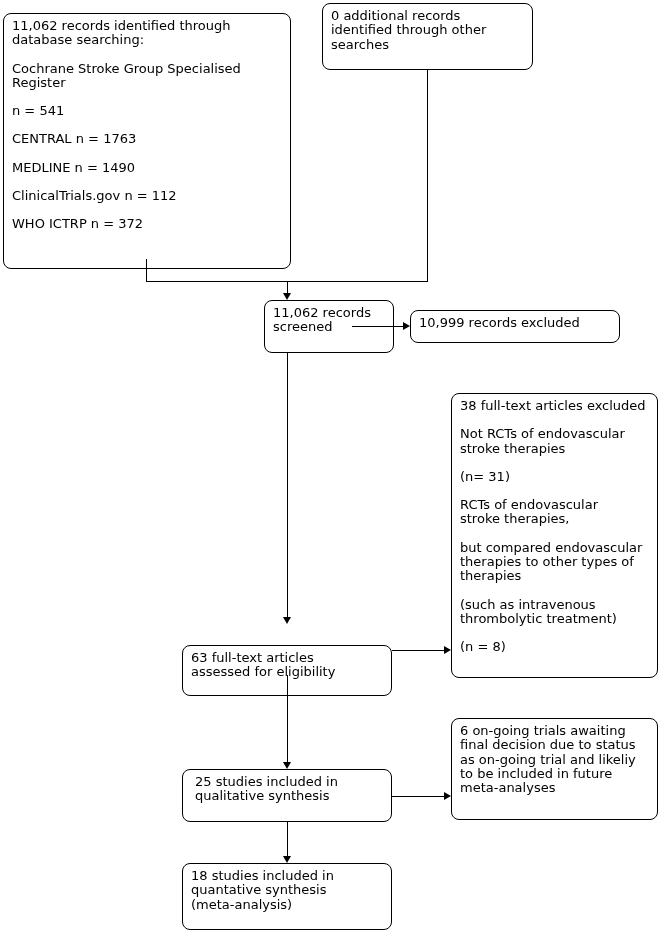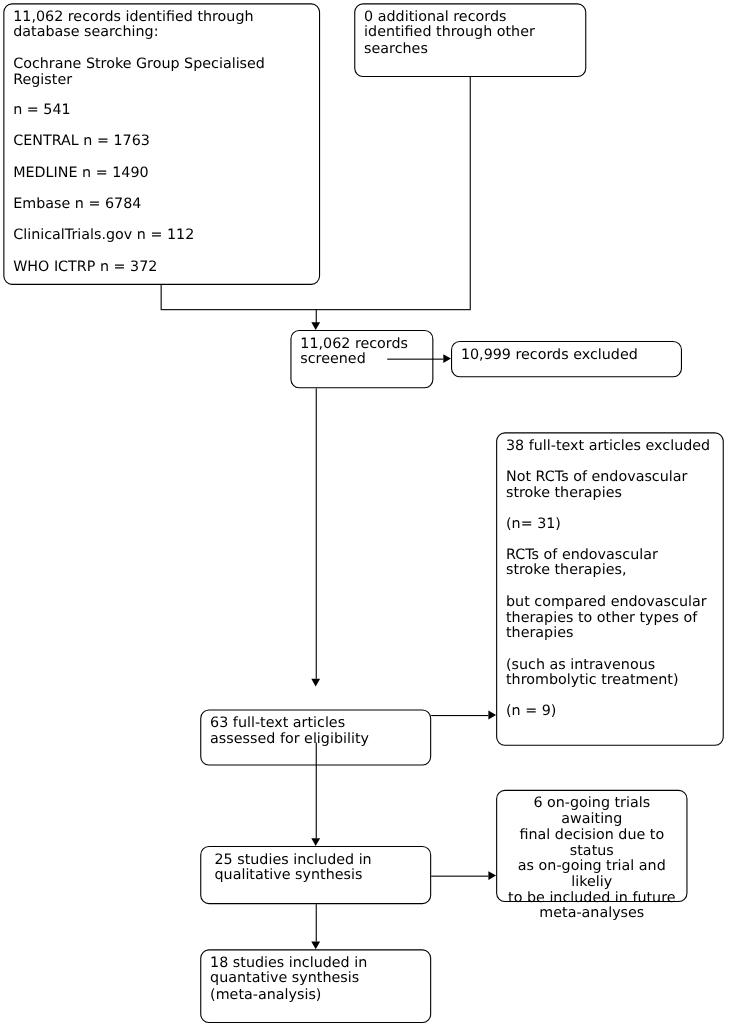--- a/index.html
+++ b/index.html
@@ -48,27 +48,27 @@
   .ah-right {
     position: absolute;
     width: 0;
     height: 0;
     border-top: 4px solid transparent;
     border-bottom: 4px solid transparent;
     border-left: 7px solid #000000;
   }
 
   
-  #box-identified        { left: 3px;   top: 3px;   width: 288px; height: 256px; }
+  #box-identified        { left: 3px;   top: 13px;   width: 288px; height: 256px; }
   #box-additional        { left: 322px; top: 3px;   width: 211px; height: 67px;  }
   #box-screened          { left: 222px; top: 300px; width: 130px; height: 53px; margin-left: 42px;  }
   #box-records-excluded  { left: 410px; top: 310px; width: 210px; height: 33px;  }
   #box-fulltext-excluded { left: 451px; top: 393px; width: 207px; height: 285px; }
   #box-assessed          { left: 182px; top: 624px; width: 210px; height: 51px; margin-top: 21px;  }
-  #box-ongoing           { left: 451px; top: 718px; width: 174px; height: 102px; text-align: center; }
+  #box-ongoing           { left: 451px; top: 718px; width: 207px; height: 102px; }
   #box-qualitative       { left: 182px; top: 769px; width: 210px; height: 53px; padding-left: 12px;  }
   #box-quantitative      { left: 182px; top: 863px; width: 210px; height: 67px;  }
 
   
   #l-from-identified   { left: 146px; top: 259px; width: 1px;   height: 22px; }
   #l-from-additional   { left: 427px; top: 70px;  width: 1px;   height: 211px; }
   #l-merge-horizontal  { left: 146px; top: 281px; width: 282px; height: 1px; }
   #l-to-screened       { left: 287px; top: 281px; width: 1px;   height: 13px; }
   #ah-to-screened      { left: 283px; top: 293px; }
   #l-to-rec-excluded   { left: 352px; top: 326px; width: 51px;  height: 1px; }
@@ -90,21 +90,20 @@
 <div class="stage">
 
   <div class="node" id="box-identified">
     <p>11,062 records identified through
 database searching:</p>
     <p>Cochrane Stroke Group Specialised
 Register</p>
     <p>n = 541</p>
     <p>CENTRAL n = 1763</p>
     <p>MEDLINE n = 1490</p>
-    <p>Embase n = 6784</p>
     <p>ClinicalTrials.gov n = 112</p>
     <p>WHO ICTRP n = 372</p>
   </div>
 
   <div class="node" id="box-additional">
     <p>0 additional records
 identified through other
 searches</p>
   </div>
 
@@ -122,21 +121,21 @@
     <p>Not RCTs of endovascular
 stroke therapies</p>
     <p>(n= 31)</p>
     <p>RCTs of endovascular
 stroke therapies,</p>
     <p>but compared endovascular
 therapies to other types of
 therapies</p>
     <p>(such as intravenous
 thrombolytic treatment)</p>
-    <p>(n = 9)</p>
+    <p>(n = 8)</p>
   </div>
 
   <div class="node" id="box-assessed">
     <p>63 full-text articles
 assessed for eligibility</p>
   </div>
 
   <div class="node" id="box-ongoing">
     <p>6 on-going trials awaiting
 final decision due to status

